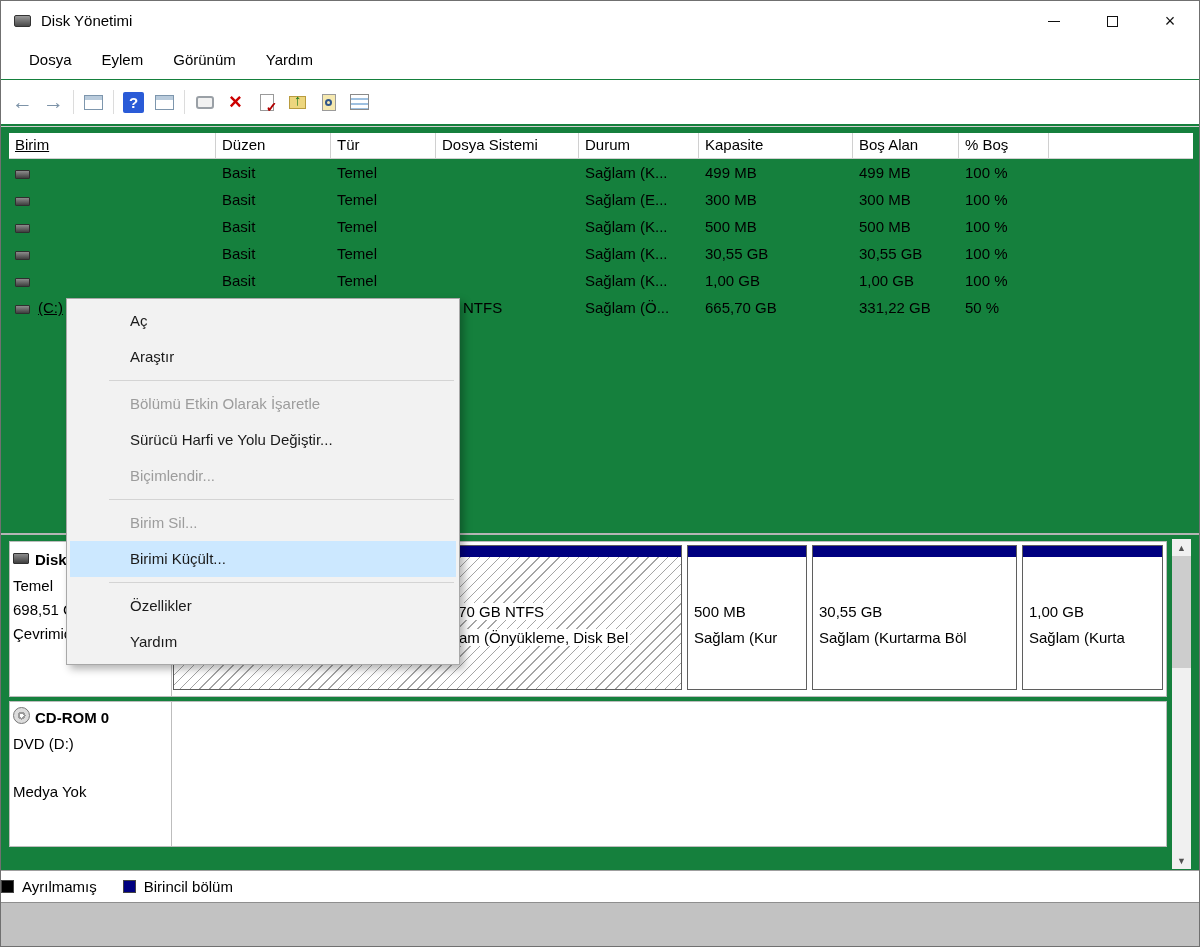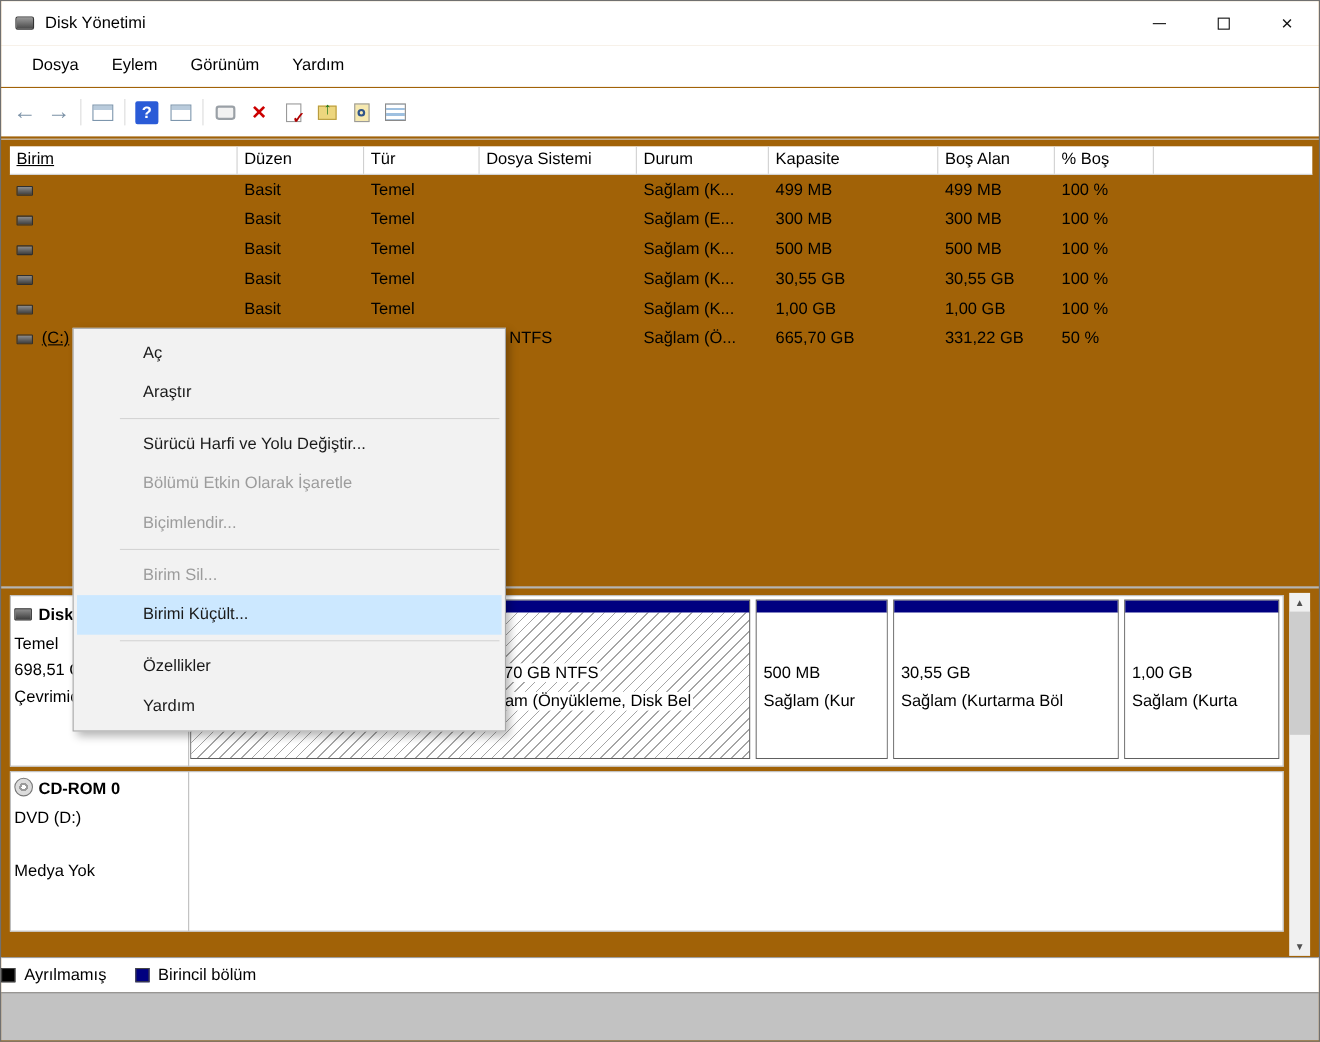--- a/index.html
+++ b/index.html
@@ -1,17 +1,17 @@
 <!DOCTYPE html>
 <html><head>
 <meta charset="utf-8">
 <style>
   * { box-sizing: border-box; margin: 0; padding: 0; }
   body { font-family: "Liberation Sans", sans-serif; font-size: 15px; color: #000; background: #fff; }
-  .window { position: relative; width: 1200px; height: 947px; background: #a16207; border: 1px solid #707070; overflow: hidden; }
+  .window { position: relative; width: 1200px; height: 947px; background: #15803d; border: 1px solid #707070; overflow: hidden; }
 
   
   .titlebar { position: absolute; top: 0; left: 0; right: 0; height: 40px; background: #fff; }
   .app-icon { position: absolute; left: 13px; top: 14px; width: 17px; height: 12px; background: linear-gradient(#9a9a9a, #4a4a4a); border: 1px solid #333; border-radius: 2px; }
   .window-title { position: absolute; left: 40px; top: 11px; font-size: 15px; }
   .win-controls { position: absolute; right: 0; top: 0; height: 40px; display: flex; }
   .win-btn { width: 58px; height: 40px; display: flex; align-items: center; justify-content: center; font-size: 18px; color: #111; }
   .min-glyph { width: 12px; height: 1px; background: #111; }
   .max-glyph { width: 11px; height: 11px; border: 1px solid #111; }
 
@@ -303,22 +303,22 @@
     <span class="legend-label">Ayrılmamış</span>
     <span class="swatch" style="background-color: rgb(0, 0, 128);"></span>
     <span class="legend-label">Birincil bölüm</span>
   </div>
   <div class="bottom-filler"></div>
 
   <div class="context-menu">
     <div class="cm-item">Aç</div>
     <div class="cm-item">Araştır</div>
     <div class="cm-sep"></div>
+    <div class="cm-item disabled">Bölümü Etkin Olarak İşaretle</div>
     <div class="cm-item">Sürücü Harfi ve Yolu Değiştir...</div>
-    <div class="cm-item disabled">Bölümü Etkin Olarak İşaretle</div>
     <div class="cm-item disabled">Biçimlendir...</div>
     <div class="cm-sep"></div>
     <div class="cm-item disabled">Birim Sil...</div>
     <div class="cm-item highlight" style="background-color: rgb(204, 232, 255);">Birimi Küçült...</div>
     <div class="cm-sep"></div>
     <div class="cm-item">Özellikler</div>
     <div class="cm-item">Yardım</div>
   </div>
 
 </div>

